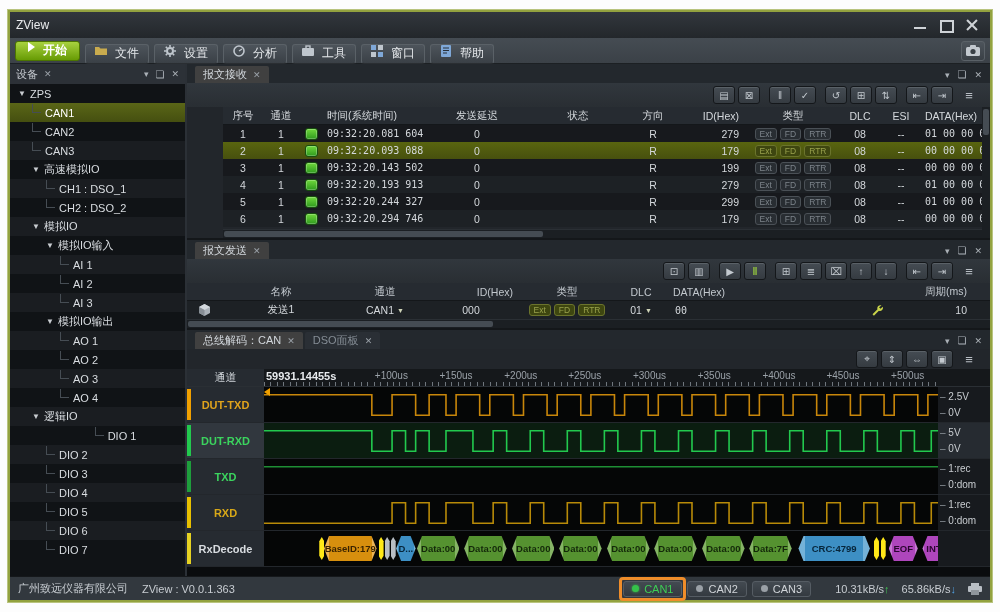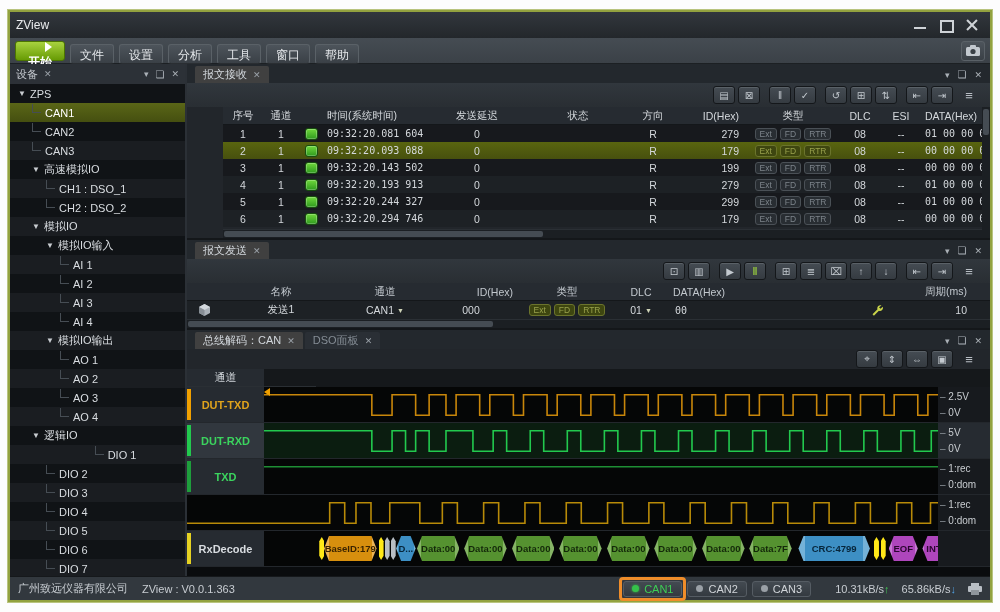--- a/index.html
+++ b/index.html
@@ -13,23 +13,23 @@
   .title{color:#e9ebed;font-size:12px;}
   .winbtns{margin-left:auto;display:flex;gap:14px;align-items:center;padding-right:6px;}
   .wb{width:12px;height:12px;position:relative;cursor:pointer;}
   .wb-min::after{content:"";position:absolute;left:0;right:0;bottom:2px;border-bottom:2px solid #cfd3d7;}
   .wb-max::after{content:"";position:absolute;left:0;top:1px;width:10px;height:9px;border:2px solid #cfd3d7;}
   .wb-close::before,.wb-close::after{content:"";position:absolute;left:-1px;top:5px;width:14px;border-top:2px solid #cfd3d7;}
   .wb-close::before{transform:rotate(45deg);} .wb-close::after{transform:rotate(-45deg);}
   
   .toolbar{height:26px;background:linear-gradient(#454c53,#3b4147);border-bottom:1px solid #1c2023;
     display:flex;align-items:center;gap:5px;padding:0 5px;flex:0 0 26px;}
-  .tbtn{height:20px;display:flex;align-items:flex-end;gap:2px;padding:0 9px;border-radius:3px;
+  .tbtn{height:20px;display:flex;align-items:flex-start;gap:8px;padding:0 9px;border-radius:3px;
     background:linear-gradient(#4d545b,#3a4046);border:1px solid #5a6167;border-bottom-color:#2a2e32;
-    color:#e4e7ea;font-size:12px;cursor:pointer;flex-direction:column;}
+    color:#e4e7ea;font-size:12px;cursor:pointer;}
   .tbtn svg{display:block;}
   .start-btn{background:linear-gradient(#a8d23f,#679b04);border:1px solid #4c7500;color:#fff;
     font-weight:bold;padding:0 12px;}
   .play-tri{width:0;height:0;border-left:7px solid #fff;border-top:5px solid transparent;border-bottom:5px solid transparent;}
   .cam-btn{margin-left:auto;width:24px;height:20px;display:flex;align-items:center;justify-content:center;
     background:linear-gradient(#4d545b,#3a4046);border:1px solid #5a6167;border-radius:3px;cursor:pointer;}
   
   .main{flex:1;display:flex;min-height:0;background:#101316;}
   
   .sidebar{width:177px;flex:0 0 177px;display:flex;flex-direction:column;border-right:2px solid #2b3036;background:#101316;}
@@ -254,24 +254,20 @@
             <span>AI 1</span>
           </div>
           <div class="titem" style="padding-left: 50px;">
             <span class="conn"></span>
             <span>AI 2</span>
           </div>
           <div class="titem" style="padding-left: 50px;">
             <span class="conn"></span>
             <span>AI 3</span>
           </div>
-          <div class="titem" style="padding-left: 50px;">
-            <span class="conn"></span>
-            <span>AI 4</span>
-          </div>
           <div class="titem" style="padding-left: 36px;">
             <span class="arrow">▼</span>
             <span>模拟IO输出</span>
           </div>
           <div class="titem" style="padding-left: 50px;">
             <span class="conn"></span>
             <span>AO 1</span>
           </div>
           <div class="titem" style="padding-left: 50px;">
             <span class="conn"></span>
@@ -610,20 +606,32 @@
         <div class="dec-body">
           <div class="dec-strip" id="dec-strip">
               <div class="sbtn">⌖</div>
               <div class="sbtn">⇕</div>
               <div class="sbtn">⇔</div>
               <div class="sbtn">▣</div>
               <div class="sbtn menu-btn">≡</div>
             </div>
           <div class="timeline">
             <div class="tl-label">通道</div>
+            <div class="tl-plot" id="tl-plot">
+              <span class="tl-start">59931.14455s</span>
+            <span class="tl-tick" style="left: 18.9%;">+100us</span>
+                <span class="tl-tick" style="left: 28.5%;">+150us</span>
+                <span class="tl-tick" style="left: 38.1%;">+200us</span>
+                <span class="tl-tick" style="left: 47.6%;">+250us</span>
+                <span class="tl-tick" style="left: 57.2%;">+300us</span>
+                <span class="tl-tick" style="left: 66.8%;">+350us</span>
+                <span class="tl-tick" style="left: 76.4%;">+400us</span>
+                <span class="tl-tick" style="left: 85.9%;">+450us</span>
+                <span class="tl-tick" style="left: 95.5%;">+500us</span>
+              </div>
             <div class="tl-right"></div>
           </div>
           <div id="channels">
               <div class="chrow">
                 <div class="ch-label">
                   <span class="ch-bar" style="background: rgb(240, 160, 0);"></span>
                   <span style="color: rgb(224, 163, 28);">DUT-TXD</span>
                 </div>
                 <div class="ch-plot">
                   <svg viewBox="0 0 1000 36" preserveAspectRatio="none">
@@ -660,20 +668,24 @@
                   <svg viewBox="0 0 1000 36" preserveAspectRatio="none">
                     <path d="M0 8 H1000" fill="none" stroke="#1e8e34" stroke-width="1.6" vector-effect="non-scaling-stroke"></path>
                   </svg>
                 </div>
                 <div class="ch-right">
                   <div>1:rec</div>
                   <div>0:dom</div>
                 </div>
               </div>
               <div class="chrow">
+                <div class="ch-label">
+                  <span class="ch-bar" style="background: rgb(232, 192, 0);"></span>
+                  <span style="color: rgb(216, 168, 24);">RXD</span>
+                </div>
                 <div class="ch-plot">
                   <svg viewBox="0 0 1000 36" preserveAspectRatio="none">
                     <path d="M0 29 H190 V8 H210 V29 H225 V8 H245 V29 H270 V8 H310 V29 H340 V8 H360 V29 H395 V8 H415 V29 H450 V8 H470 V29 H505 V8 H525 V29 H560 V8 H580 V29 H615 V8 H635 V29 H670 V8 H690 V29 H725 V8 H745 V29 H780 V8 H800 V29 H835 V8 H855 V29 H890 V8 H910 V29 H945 V8 H965 V29 H990 V8 H1000" fill="none" stroke="#b88a08" stroke-width="1.6" vector-effect="non-scaling-stroke"></path>
                   </svg>
                 </div>
                 <div class="ch-right">
                   <div>1:rec</div>
                   <div>0:dom</div>
                 </div>
               </div>

